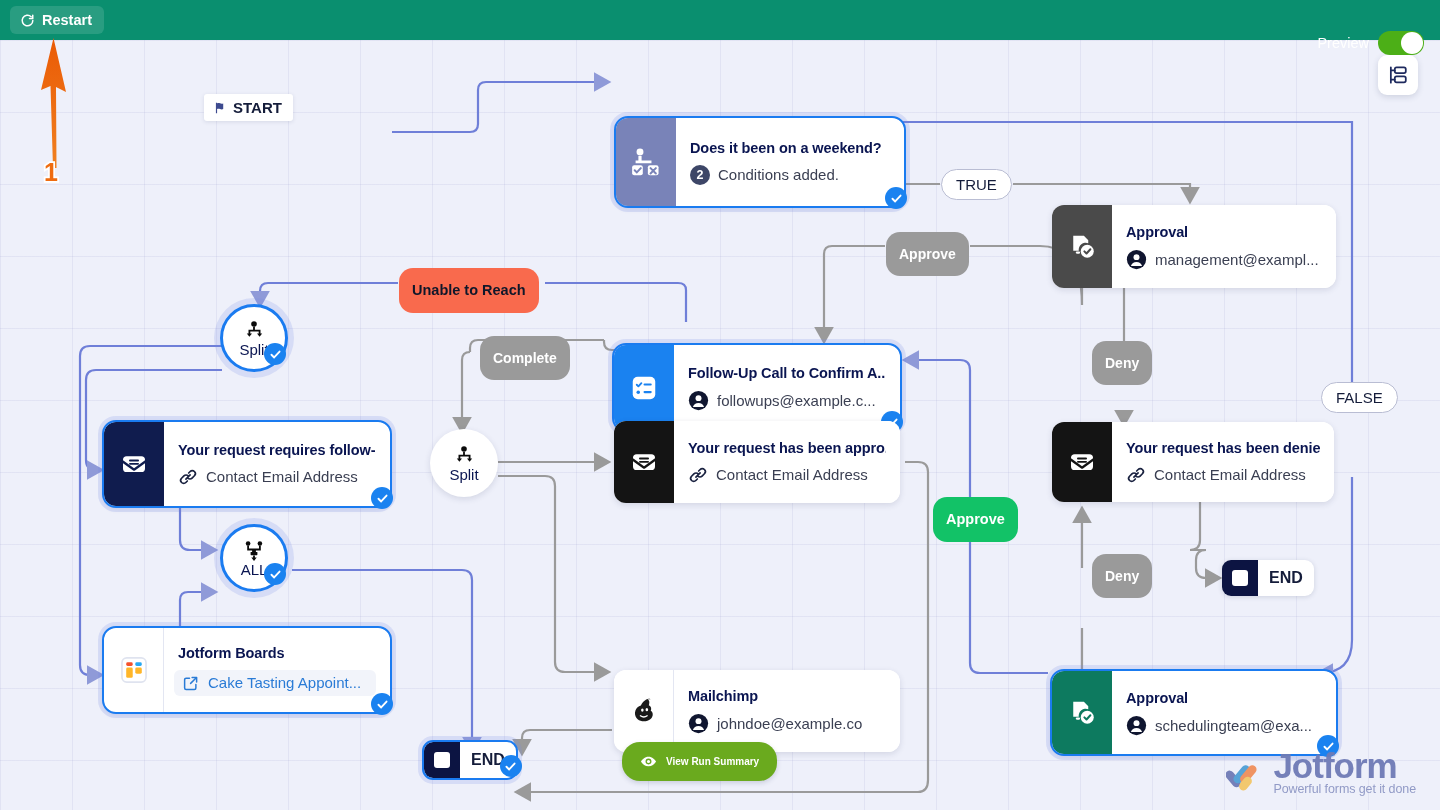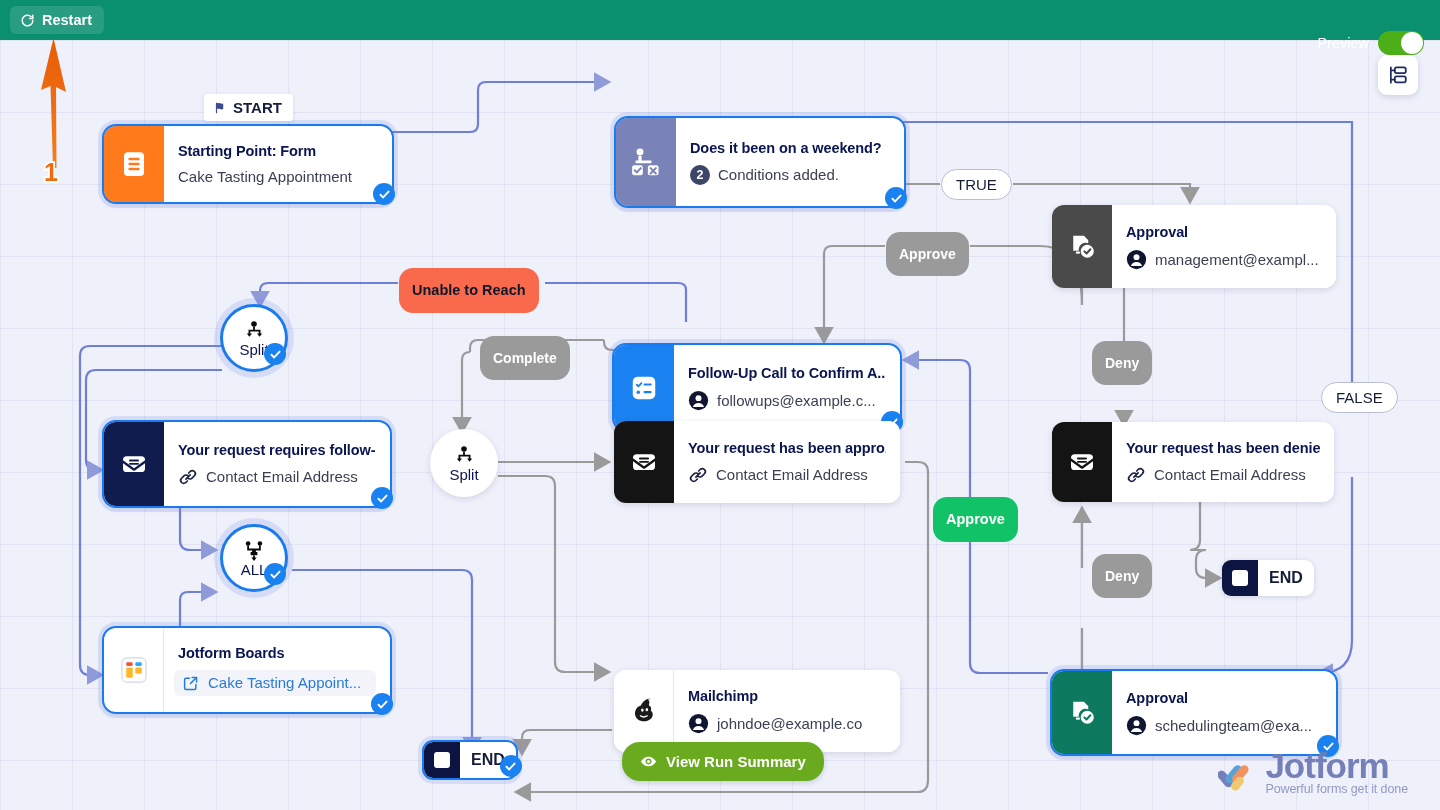--- a/index.html
+++ b/index.html
@@ -125,40 +125,40 @@
   .endnode .etxt{ font-size:16px; font-weight:700; color:#141c3a; padding:0 11px; }
   .endnode.sel{
     outline:2.5px solid #1a7bf0;
     box-shadow:0 0 0 6px rgba(120,140,230,.20);
     border-radius:9px;
   }
   
   #view-run{
     position:absolute; z-index:16; display:flex; align-items:center; gap:9px;
     background:#6aaa1e; color:#fff; border:none; border-radius:18px;
-    padding:11px 18px; font-size:15px; font-weight:700; cursor:pointer;
+    padding:11px 18px; font-size:10px; font-weight:700; cursor:pointer;
     font-family:"Liberation Sans",sans-serif;
     box-shadow:0 2px 5px rgba(40,50,90,.18);
   }
   #align-btn{
     position:absolute; z-index:16; right:22px; top:15px;
     width:40px; height:40px; border-radius:9px; background:#fff; border:none;
     display:flex; align-items:center; justify-content:center; cursor:pointer;
     box-shadow:0 2px 6px rgba(40,50,90,.16);
   }
   
   #annot{ position:absolute; left:0; top:0; width:1440px; height:810px; z-index:60; pointer-events:none; }
   #annot-num{
     position:absolute; left:44px; top:158px; z-index:61;
     font-size:25px; font-weight:700; color:#ef6c10;
     -webkit-text-stroke:3.5px #fff; paint-order:stroke fill;
   }
   
   #logo{
-    position:absolute; right:32px; bottom:14px; z-index:15;
+    position:absolute; right:24px; bottom:14px; z-index:15;
     display:flex; align-items:flex-end; gap:9px; opacity:.95;
   }
   #logo .ltxt{ display:flex; flex-direction:column; }
   #logo .l1{ font-size:35px; font-weight:700; color:#6f7bb6; line-height:.95; letter-spacing:-1px;}
   #logo .l2{ font-size:12.5px; color:#8d96c4; letter-spacing:-.1px; }
 </style>
 </head>
 <body>
 
 <div id="topbar">
@@ -240,39 +240,20 @@
 
   <div class="chip-start" style="left:204px; top:54px;">
     <span style="display:flex">
       <svg width="14" height="14" viewBox="0 0 24 24" fill="#3d4a8f">
         <path d="M5 3v18h2v-7.2c3.5-2 6.5 2 10.5 0V4.2C13.5 6.2 10.5 2.2 7 4.2V3H5z"></path>
       </svg>
     </span>
     <span>START</span>
   </div>
 
-  <div class="node sel" style="left:104px; top:86px; width:288px; height:76px;">
-    <div class="ic" style="background:#ff7a1a">
-      <svg width="30" height="30" viewBox="0 0 24 24">
-          <rect x="4" y="2.5" width="16" height="19" rx="3" fill="#fff"></rect>
-          <rect x="7.5" y="7" width="9" height="1.9" rx=".95" fill="#ff7a1a"></rect>
-          <rect x="7.5" y="11" width="9" height="1.9" rx=".95" fill="#ff7a1a"></rect>
-          <rect x="7.5" y="15" width="9" height="1.9" rx=".95" fill="#ff7a1a"></rect>
-        </svg>
-    </div>
-    <div class="body">
-      <div class="ttl">Starting Point: Form</div>
-      <div class="sub">Cake Tasting Appointment</div>
-    </div>
-    <div class="badge">
-      <svg viewBox="0 0 24 24" fill="none" stroke="#fff" stroke-width="3.4" stroke-linecap="round" stroke-linejoin="round">
-          <path d="M4.5 12.5l5 5 10-11"></path>
-        </svg>
-    </div>
-  </div>
 
   <div class="node sel" style="left:616px; top:78px; width:288px; height:88px;">
     <div class="ic" style="background:#7983b8">
       <svg width="32" height="32" viewBox="0 0 24 24" fill="#fff">
         <circle cx="7.5" cy="4.5" r="2.6"></circle>
           <path d="M6.3 7.5h2.4v3.3h7.4v2.2H4.2v-2.2h2.1z"></path>
         <rect x="1.6" y="14.4" width="8" height="7.6" rx="1.6"></rect>
           <rect x="13.4" y="14.4" width="8" height="7.6" rx="1.6"></rect>
         <path d="M3.5 18.2l1.6 1.6 3-3.2" stroke="#7983b8" stroke-width="1.5" fill="none" stroke-linecap="round"></path>
         <path d="M15.4 16.6l4 4m0-4l-4 4" stroke="#7983b8" stroke-width="1.5" stroke-linecap="round"></path>

